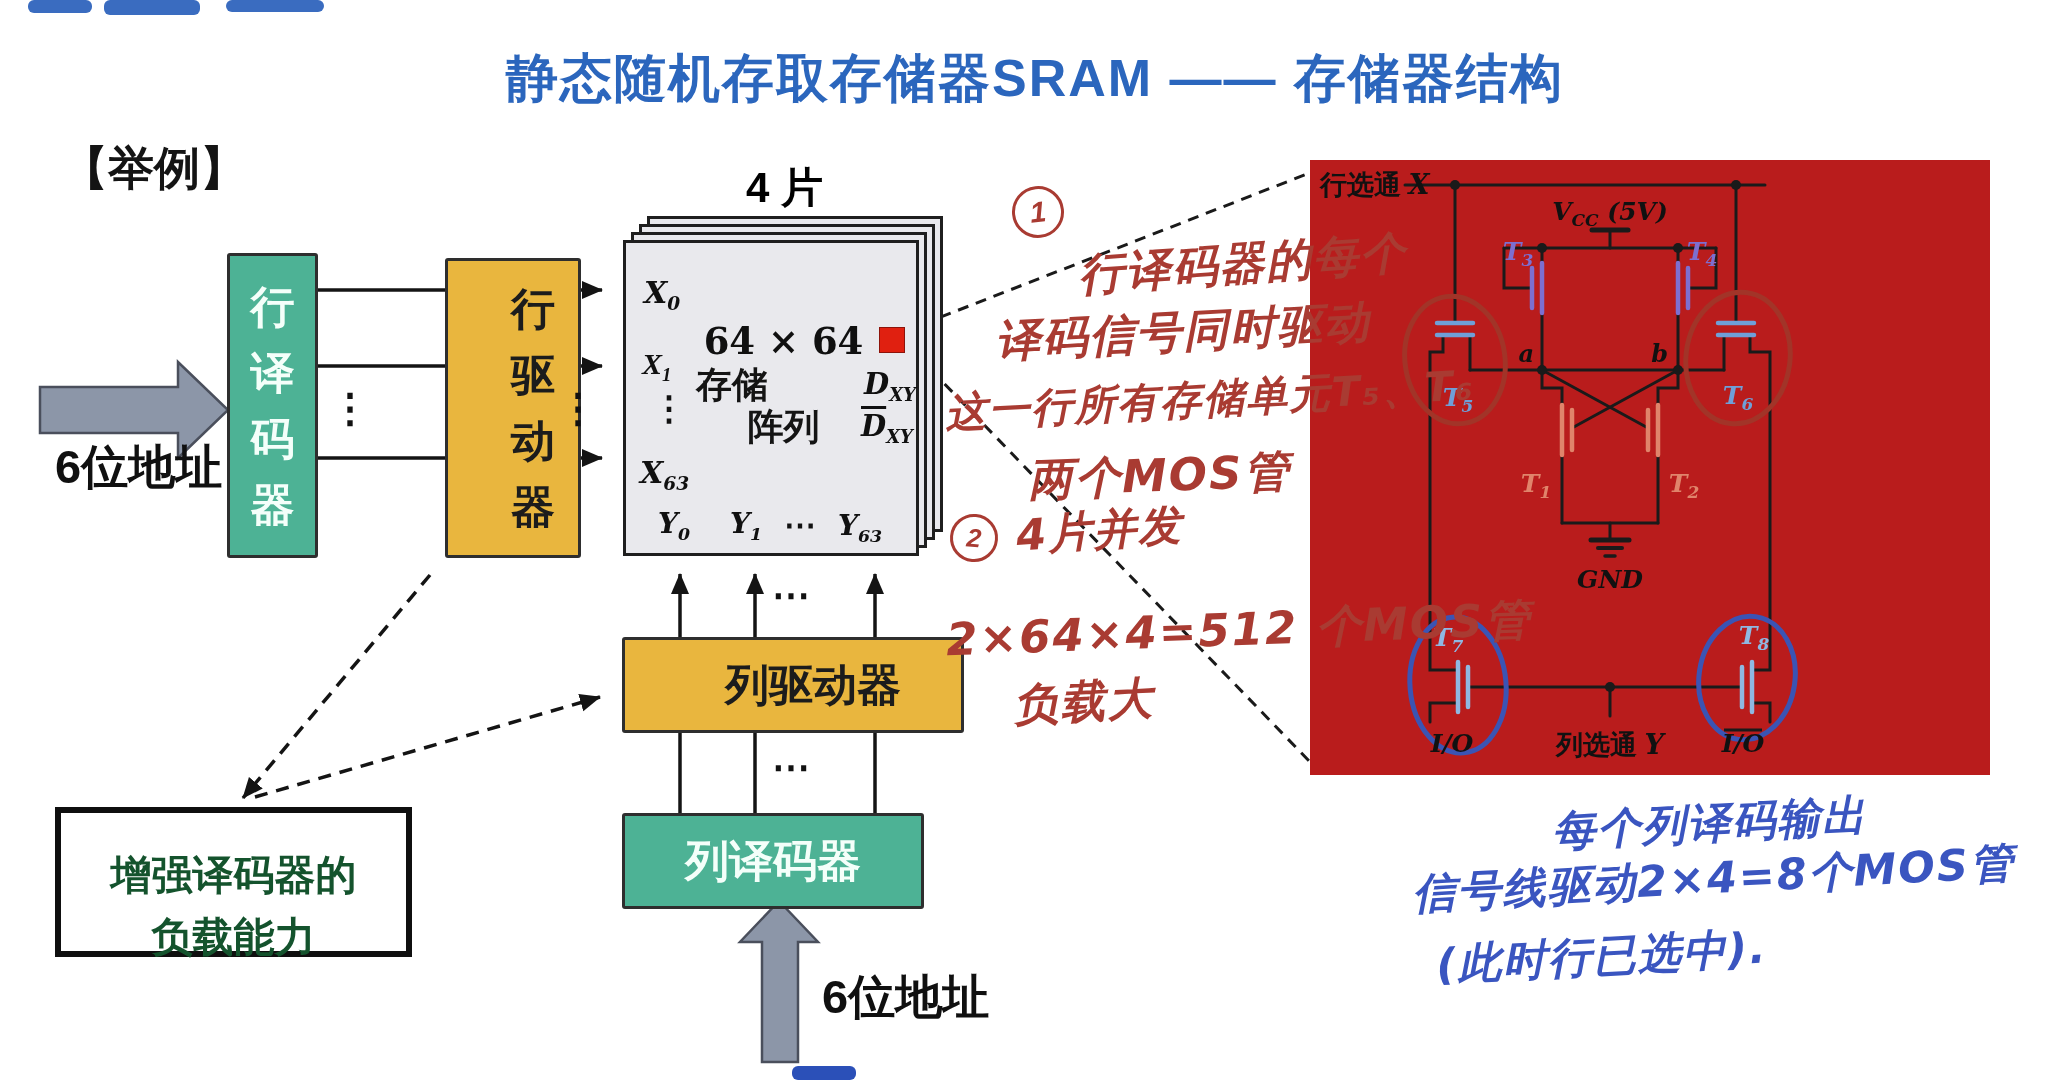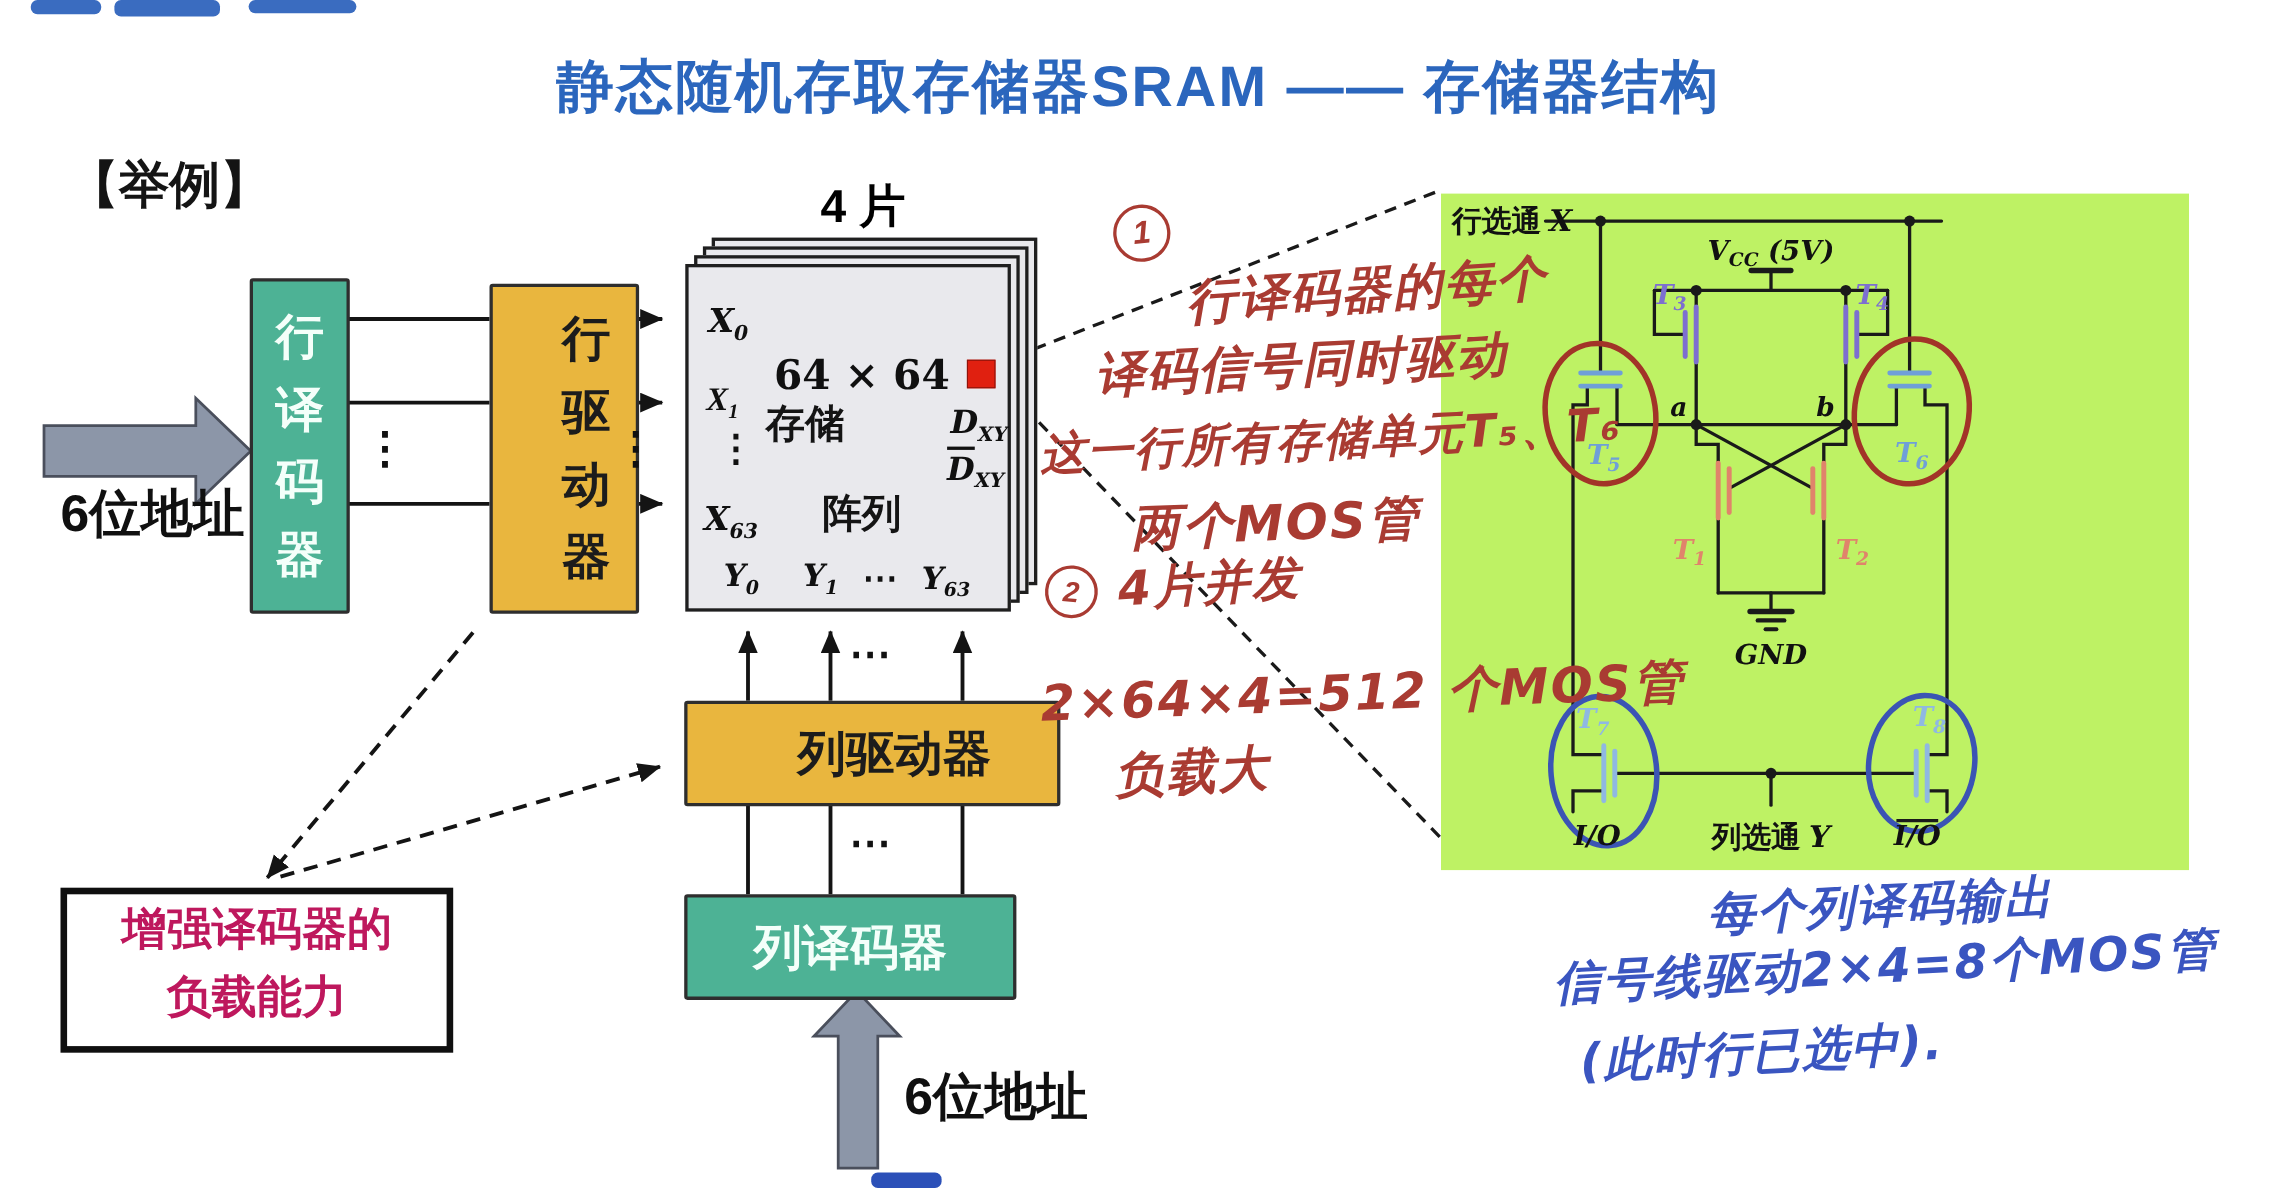--- a/index.html
+++ b/index.html
@@ -16,22 +16,22 @@
   .greenbox{background:#4db295;color:#f4fffa;}
   .yellowbox{background:#e9b63e;color:#1c1c1c;padding-left:40px;}
   .vstack{width:1.1em;line-height:1.5;text-align:center;word-break:break-all;font-weight:800;font-size:44px;}
   .hlabel{font-weight:800;font-size:44px;}
   .vdots{font-size:40px;font-weight:700;color:#111;line-height:1;}
   .hdots{font-size:38px;font-weight:700;color:#111;line-height:1;}
   .addr{font-size:47px;font-weight:800;color:#101010;}
   .sheet{background:#e9e9ed;border:3px solid #1f1f1f;}
   .arr-lab{color:#101010;}
   .enhance{border:6px solid #0f0f0f;background:#fff;text-align:center;font-size:41px;
-           font-weight:800;color:#be185d;line-height:1.5;padding-top:1px;box-sizing:border-box;}
-  .panel{background:#bef264;margin-top:16px;}
+           font-weight:800;color:#14532d;line-height:1.5;padding-top:32px;box-sizing:border-box;}
+  .panel{background:#b91c1c;}
   .hand{font-family:"DejaVu Sans",sans-serif;font-style:italic;font-weight:600;letter-spacing:2px;white-space:nowrap;}
   .red{color:#a93b32;}
   .blue{color:#3a55c0;}
   .mark{border-radius:50%;display:flex;align-items:center;justify-content:center;
         font-style:italic;font-weight:700;}
   .artifact{background:#3a6cc0;border-radius:6px;}
 </style>
 </head>
 <body>
 
@@ -109,21 +109,21 @@
     <div class="abs ser arr-lab" style="left:18px;top:32px;font-size:30px;">
       <span>X</span><sub>0</sub></div>
     <div class="abs ser arr-lab" style="left:16px;top:104px;font-size:30px;font-family:Liberation Serif, serif;">
       <span>X</span><sub>1</sub></div>
     <div class="abs vdots" style="left:26px;top:148px;font-size:34px;">⋮</div>
     <div class="abs ser arr-lab" style="left:14px;top:212px;font-size:30px;">
       <span>X</span><sub>63</sub></div>
 
     <div class="abs" style="left:70px;top:76px;width:175px;text-align:center;font-family:'DejaVu Serif',serif;font-weight:800;font-size:37px;color:#101010;">64 × 64</div>
     <div class="abs" style="left:70px;top:118px;width:175px;text-align:left;font-size:36px;font-weight:800;color:#141414;">存储</div>
-    <div class="abs" style="left:70px;top:160px;width:175px;text-align:center;font-size:36px;font-weight:800;color:#141414;margin-top:40px;">阵列</div>
+    <div class="abs" style="left:70px;top:160px;width:175px;text-align:center;font-size:36px;font-weight:800;color:#141414;">阵列</div>
 
     <div class="abs" style="left:253px;top:84px;width:24px;height:24px;background:#e02010;border:1px solid #8d130a;"></div>
     <div class="abs ser arr-lab" style="left:238px;top:124px;font-size:29px;">
       <span>D</span><sub>XY</sub></div>
     <div class="abs ser arr-lab" style="left:235px;top:166px;font-size:29px;">
       <span class="ovl">D</span><sub>XY</sub></div>
 
     <div class="abs ser arr-lab" style="left:32px;top:264px;font-size:28px;">
       <span>Y</span><sub>0</sub></div>
     <div class="abs ser arr-lab" style="left:104px;top:264px;font-size:28px;">

